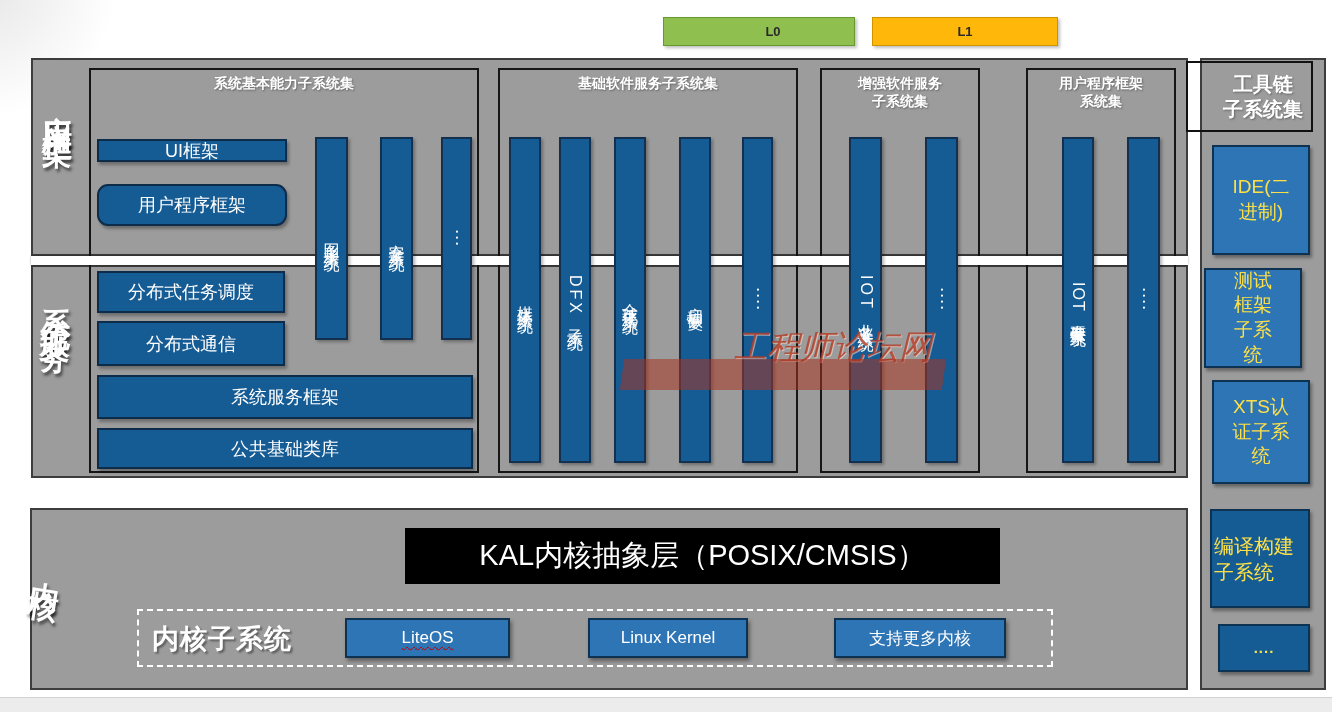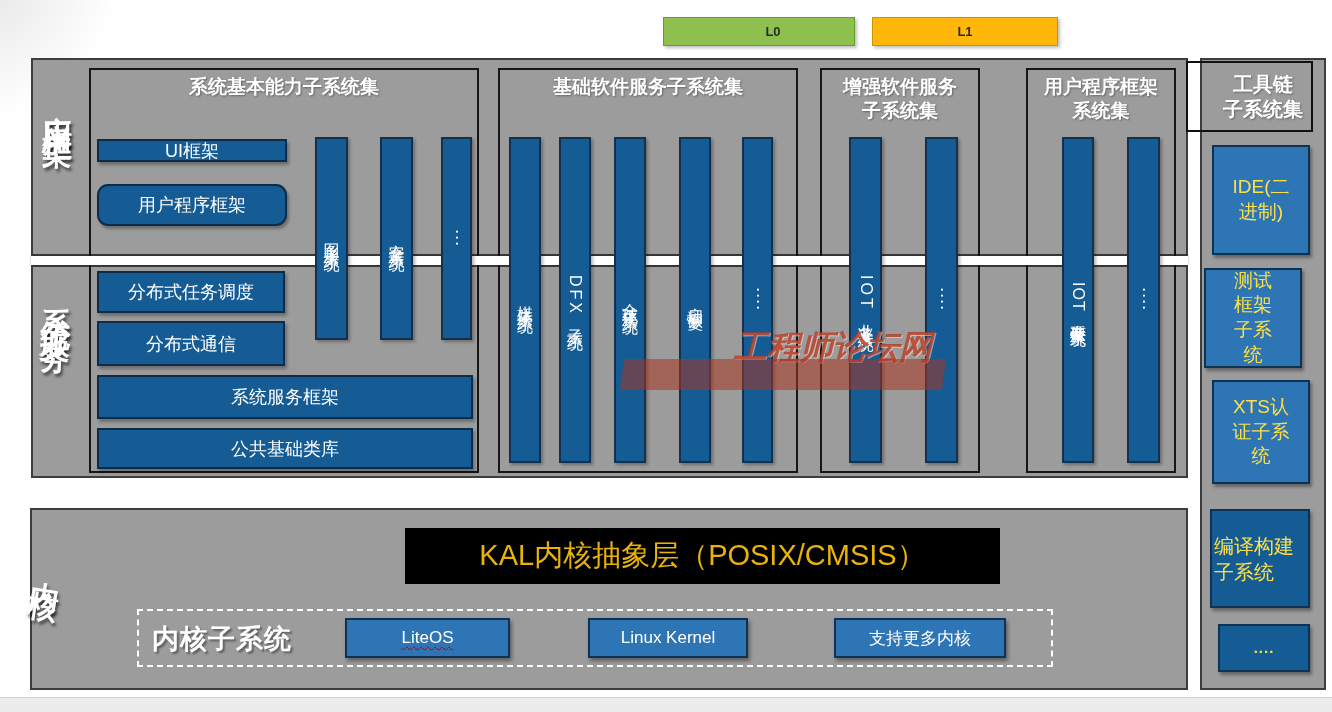--- a/index.html
+++ b/index.html
@@ -19,55 +19,55 @@
     box-shadow:2px 2px 3px rgba(0,0,0,0.25);z-index:2;}
   .legend-green{background:#8fc04f;border:1.5px solid #669a2e;padding-left:28px;}
   .legend-orange{background:#ffb70a;border:1.5px solid #cf9300;}
   
   .row{background:#9c9c9c;border:2px solid #3d3d3d;z-index:1;}
   .rowlabel{writing-mode:vertical-rl;text-orientation:upright;
     color:#fff;font-weight:bold;font-size:30px;letter-spacing:7px;line-height:1;
     text-shadow:2px 3px 3px rgba(0,0,0,0.55);z-index:6;}
   
   .secbox{border:2px solid #161616;z-index:2;}
-  .sectitle{color:#fff;font-weight:bold;font-size:19px;text-align:center;line-height:1.25;
+  .sectitle{color:#fff;font-weight:bold;font-size:14px;text-align:center;line-height:1.25;
     text-shadow:1px 1px 2px rgba(0,0,0,0.35);z-index:3;}
   
   .gap{background:#ffffff;z-index:4;box-shadow:0 1px 2px rgba(0,0,0,0.18), 0 -1px 2px rgba(0,0,0,0.18);}
   
   .hbox{background:#155b94;border:2px solid #0d2c4a;color:#fff;
     display:flex;align-items:center;justify-content:center;font-size:18px;
     box-shadow:2px 3px 3px rgba(0,0,0,0.3);z-index:5;}
   .vbar{background:#155b94;border:2px solid #13304e;
     display:flex;align-items:center;justify-content:center;
     box-shadow:2px 2px 3px rgba(0,0,0,0.3);z-index:5;}
   .vtext{writing-mode:vertical-rl;color:#fff;font-size:16px;letter-spacing:3px;line-height:1;}
   .dots-v{font-size:12px;font-weight:bold;letter-spacing:2px;}
   
   .tc-headerbox{border:2.5px solid #111;z-index:3;}
   .tcbox{background:#2e75b6;border:2px solid #0e3252;color:#fde047;
     display:flex;align-items:center;justify-content:center;text-align:center;
     font-size:19px;line-height:1.3;box-shadow:2px 3px 3px rgba(0,0,0,0.35);z-index:5;}
   .tcbox.dark{background:#155b94;}
   .tc4{justify-content:flex-start;text-align:left;font-size:20px;padding-left:2px;}
   
-  .kal{background:#000;color:#eab308;font-size:29px;
+  .kal{background:#000;color:#ffffff;font-size:29px;
     display:flex;align-items:center;justify-content:center;white-space:nowrap;z-index:5;}
   .dashedbox{border:2.5px dashed #fff;z-index:4;}
   .kernel-subsys-label{color:#fff;font-weight:bold;font-size:27px;letter-spacing:1px;
     text-shadow:2px 2px 2px rgba(0,0,0,0.4);z-index:5;}
   .kbtn{background:#2e75b6;border:2px solid #0e3252;color:#fff;font-size:17px;
     display:flex;align-items:center;justify-content:center;
     box-shadow:2px 3px 4px rgba(0,0,0,0.4);z-index:5;}
   .wavy{text-decoration:underline wavy #c00000;text-decoration-thickness:1px;text-underline-offset:3px;}
   
   .wm{z-index:9;pointer-events:none;}
   .wm-big{position:absolute;left:30px;top:0px;font-size:66px;font-style:italic;font-weight:800;
     color:rgba(168,52,35,0.70);text-shadow:2px 2px 0 rgba(255,255,255,0.25);line-height:1;}
-  .wm-cn{position:absolute;left:252px;top:4px;font-size:33px;font-style:italic;font-weight:700;
+  .wm-cn{position:absolute;left:252px;top:4px;font-size:33px;font-style:italic;font-weight:400;
     color:rgba(178,58,38,0.82);text-shadow:1px 1px 0 rgba(255,225,210,0.55);line-height:1;white-space:nowrap;}
   .wm-band{position:absolute;left:140px;top:33px;width:322px;height:31px;
     background:rgba(168,52,35,0.55);transform:skewX(-8deg);}
   .wm-url{position:absolute;left:152px;top:34px;font-size:27px;font-style:italic;font-weight:bold;
     color:#ffe9df;line-height:1.1;white-space:nowrap;}
   
   .footer{left:0;top:697px;width:1332px;height:15px;background:#ececec;border-top:1px solid #d2d2d2;z-index:1;}
 </style>
 </head>
 <body>

